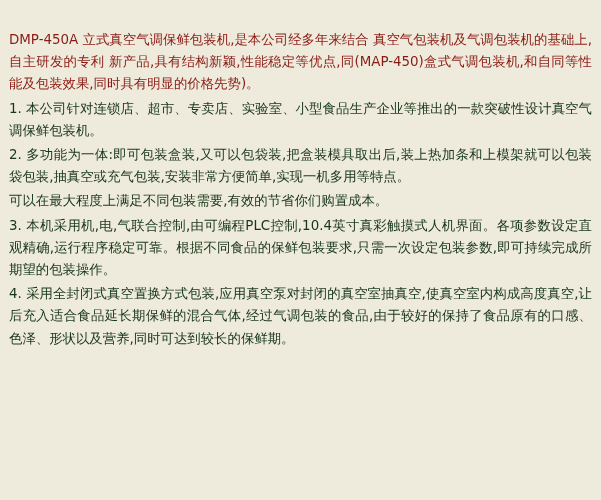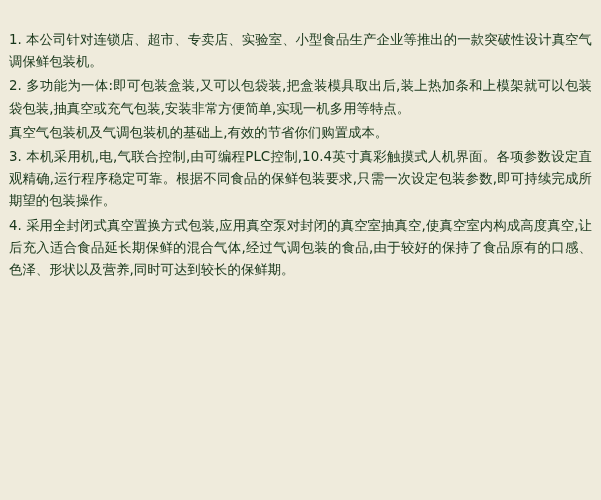--- a/index.html
+++ b/index.html
@@ -74,20 +74,21 @@
 <body>
 
 <div class="page">
 
   <div class="title-zone">
   </div>
 
   <div class="divider"></div>
 
   <div class="body-zone">
+    <p class="para red" style="color: rgb(138, 27, 20);">DMP-450A 立式真空气调保鲜包装机,是本公司经多年来结合 真空气包装机及气调包装机的基础上,自主研发的专利 新产品,具有结构新颖,性能稳定等优点,同(MAP-450)盒式气调包装机,和自同等性能及包装效果,同时具有明显的价格先势)。</p>
     <p class="para dark" style="color: rgb(23, 54, 26);">1. 本公司针对连锁店、超市、专卖店、实验室、小型食品生产企业等推出的一款突破性设计真空气调保鲜包装机。</p>
     <p class="para dark" style="color: rgb(23, 54, 26);">2. 多功能为一体:即可包装盒装,又可以包袋装,把盒装模具取出后,装上热加条和上模架就可以包装 袋包装,抽真空或充气包装,安装非常方便简单,实现一机多用等特点。</p>
-    <p class="para dark" style="color: rgb(23, 54, 26);">真空气包装机及气调包装机的基础上,有效的节省你们购置成本。</p>
+    <p class="para dark" style="color: rgb(23, 54, 26);">可以在最大程度上满足不同包装需要,有效的节省你们购置成本。</p>
     <p class="para dark" style="color: rgb(23, 54, 26);">3. 本机采用机,电,气联合控制,由可编程PLC控制,10.4英寸真彩触摸式人机界面。各项参数设定直观精确,运行程序稳定可靠。根据不同食品的保鲜包装要求,只需一次设定包装参数,即可持续完成所期望的包装操作。</p>
     <p class="para dark" style="color: rgb(23, 54, 26);">4. 采用全封闭式真空置换方式包装,应用真空泵对封闭的真空室抽真空,使真空室内构成高度真空,让后充入适合食品延长期保鲜的混合气体,经过气调包装的食品,由于较好的保持了食品原有的口感、色泽、形状以及营养,同时可达到较长的保鲜期。</p>
   </div>
 
 </div>
 
 </body></html>

